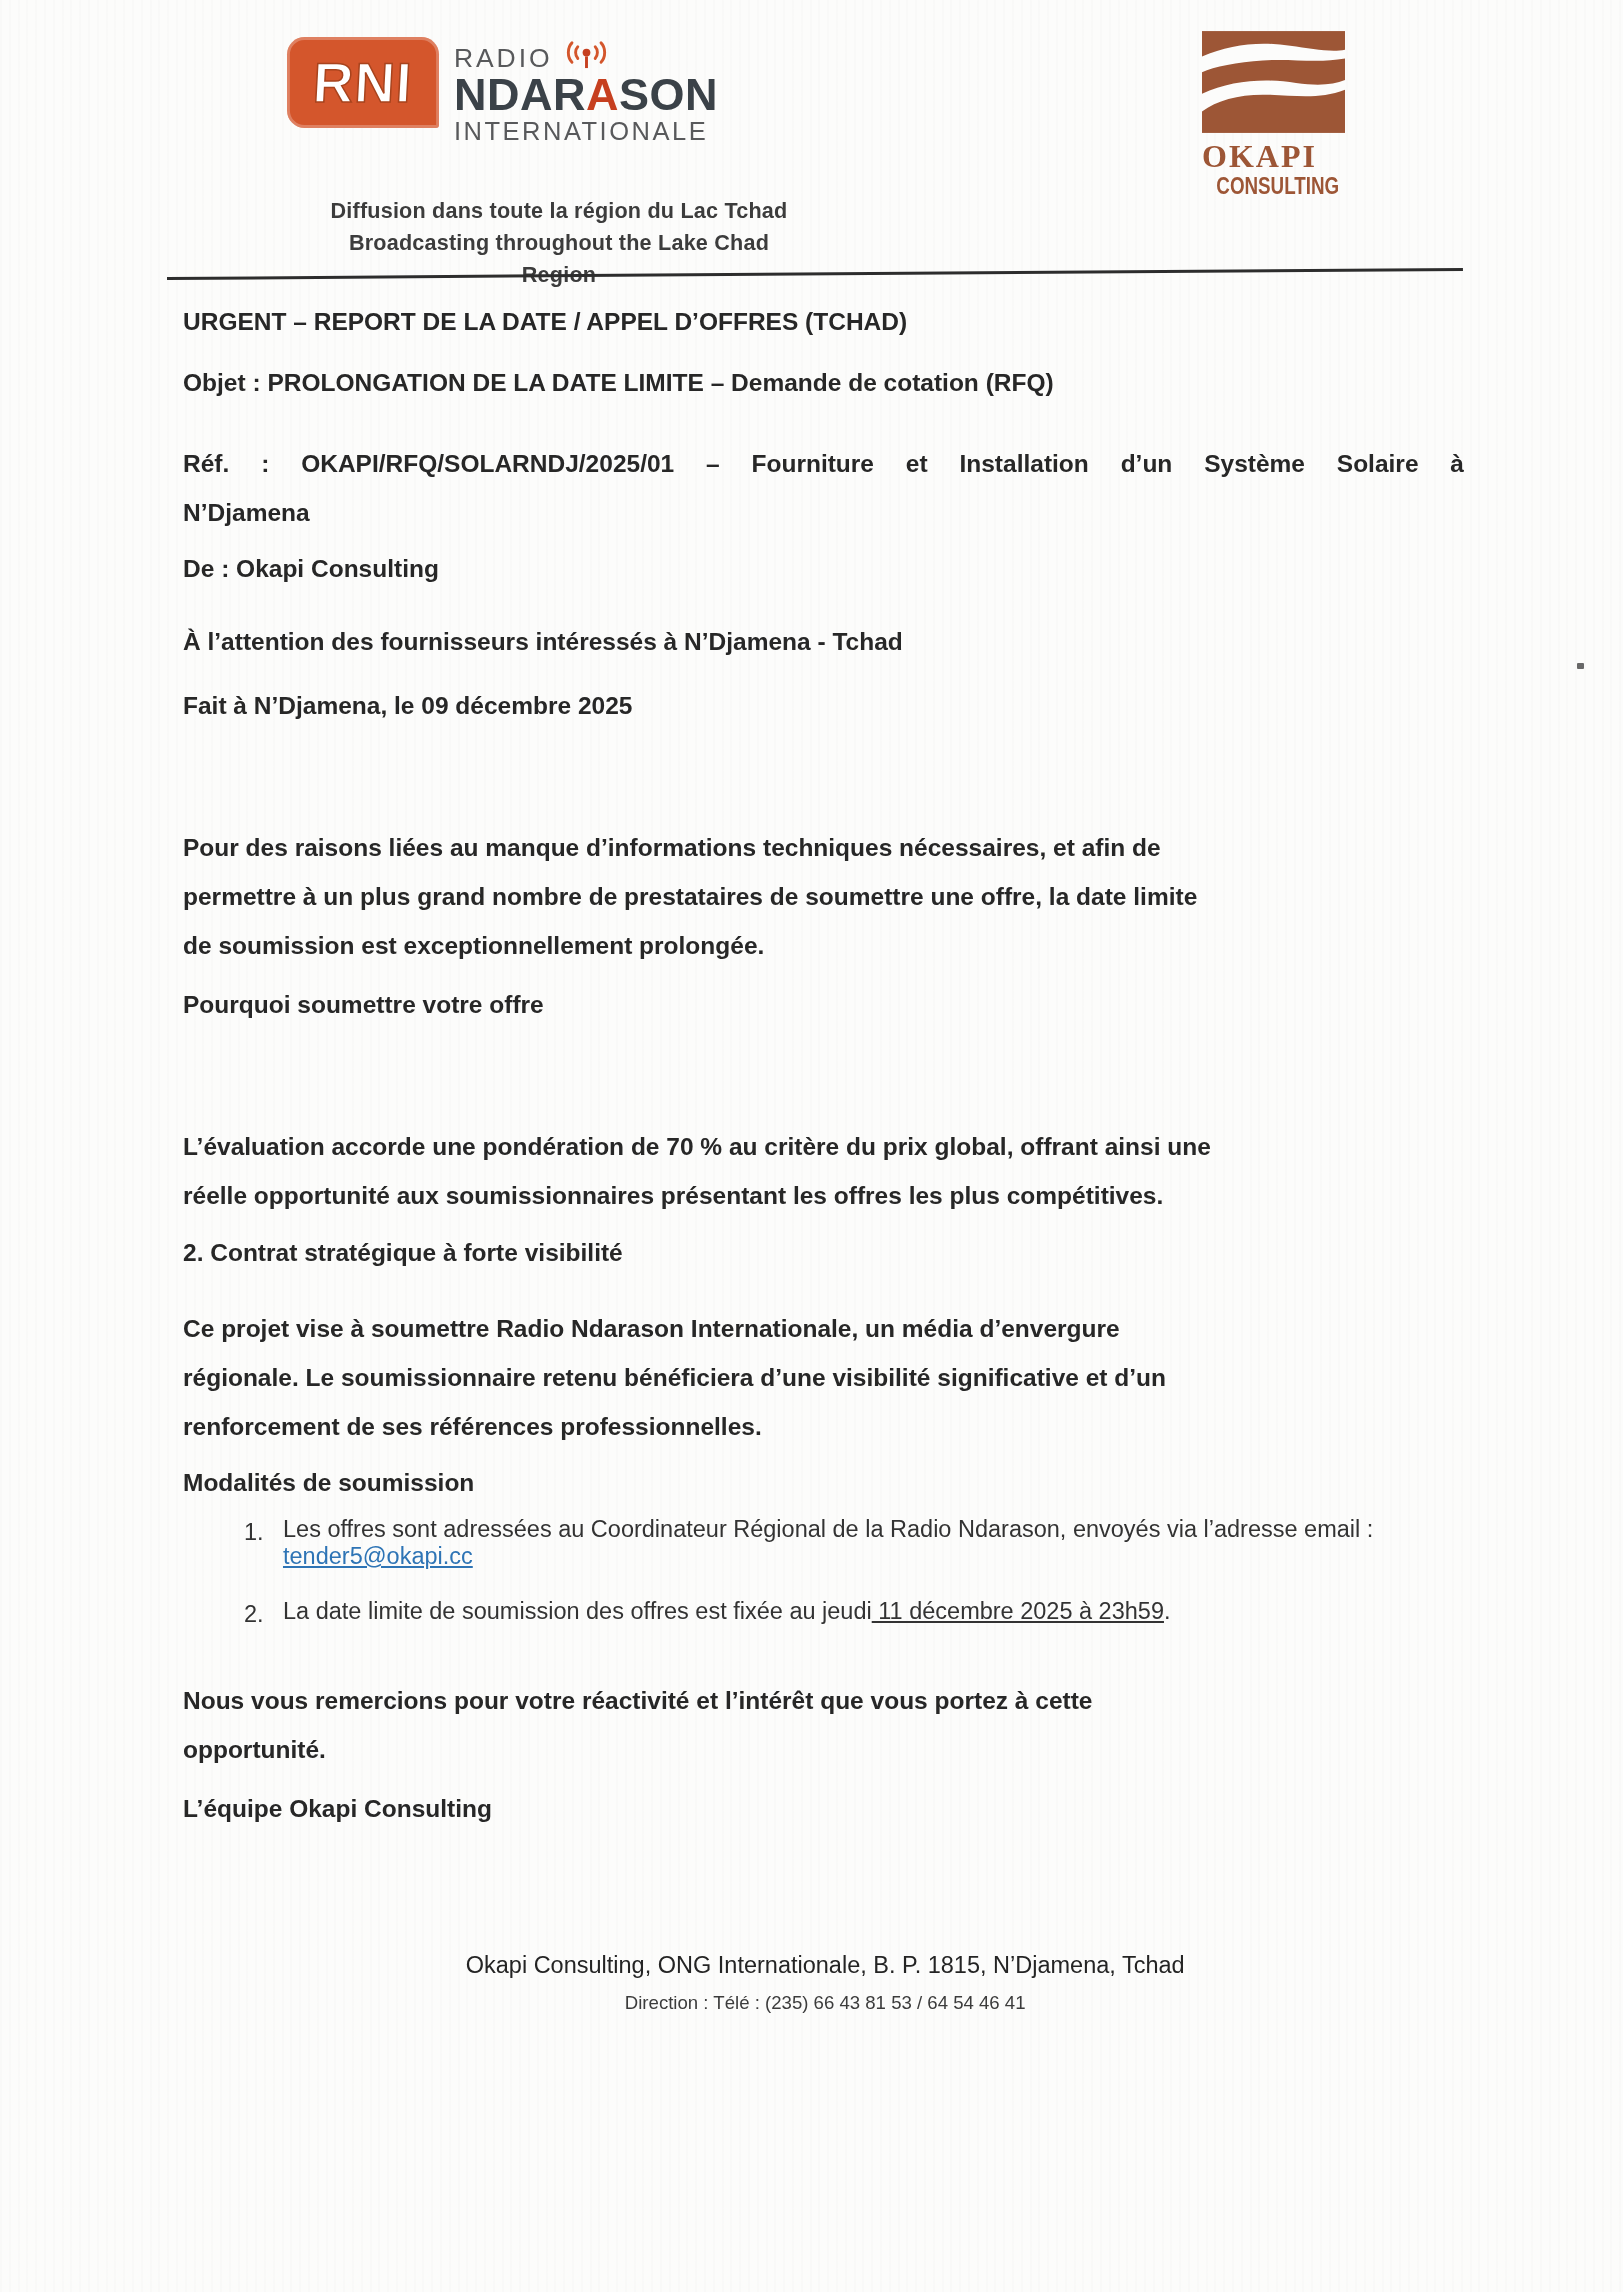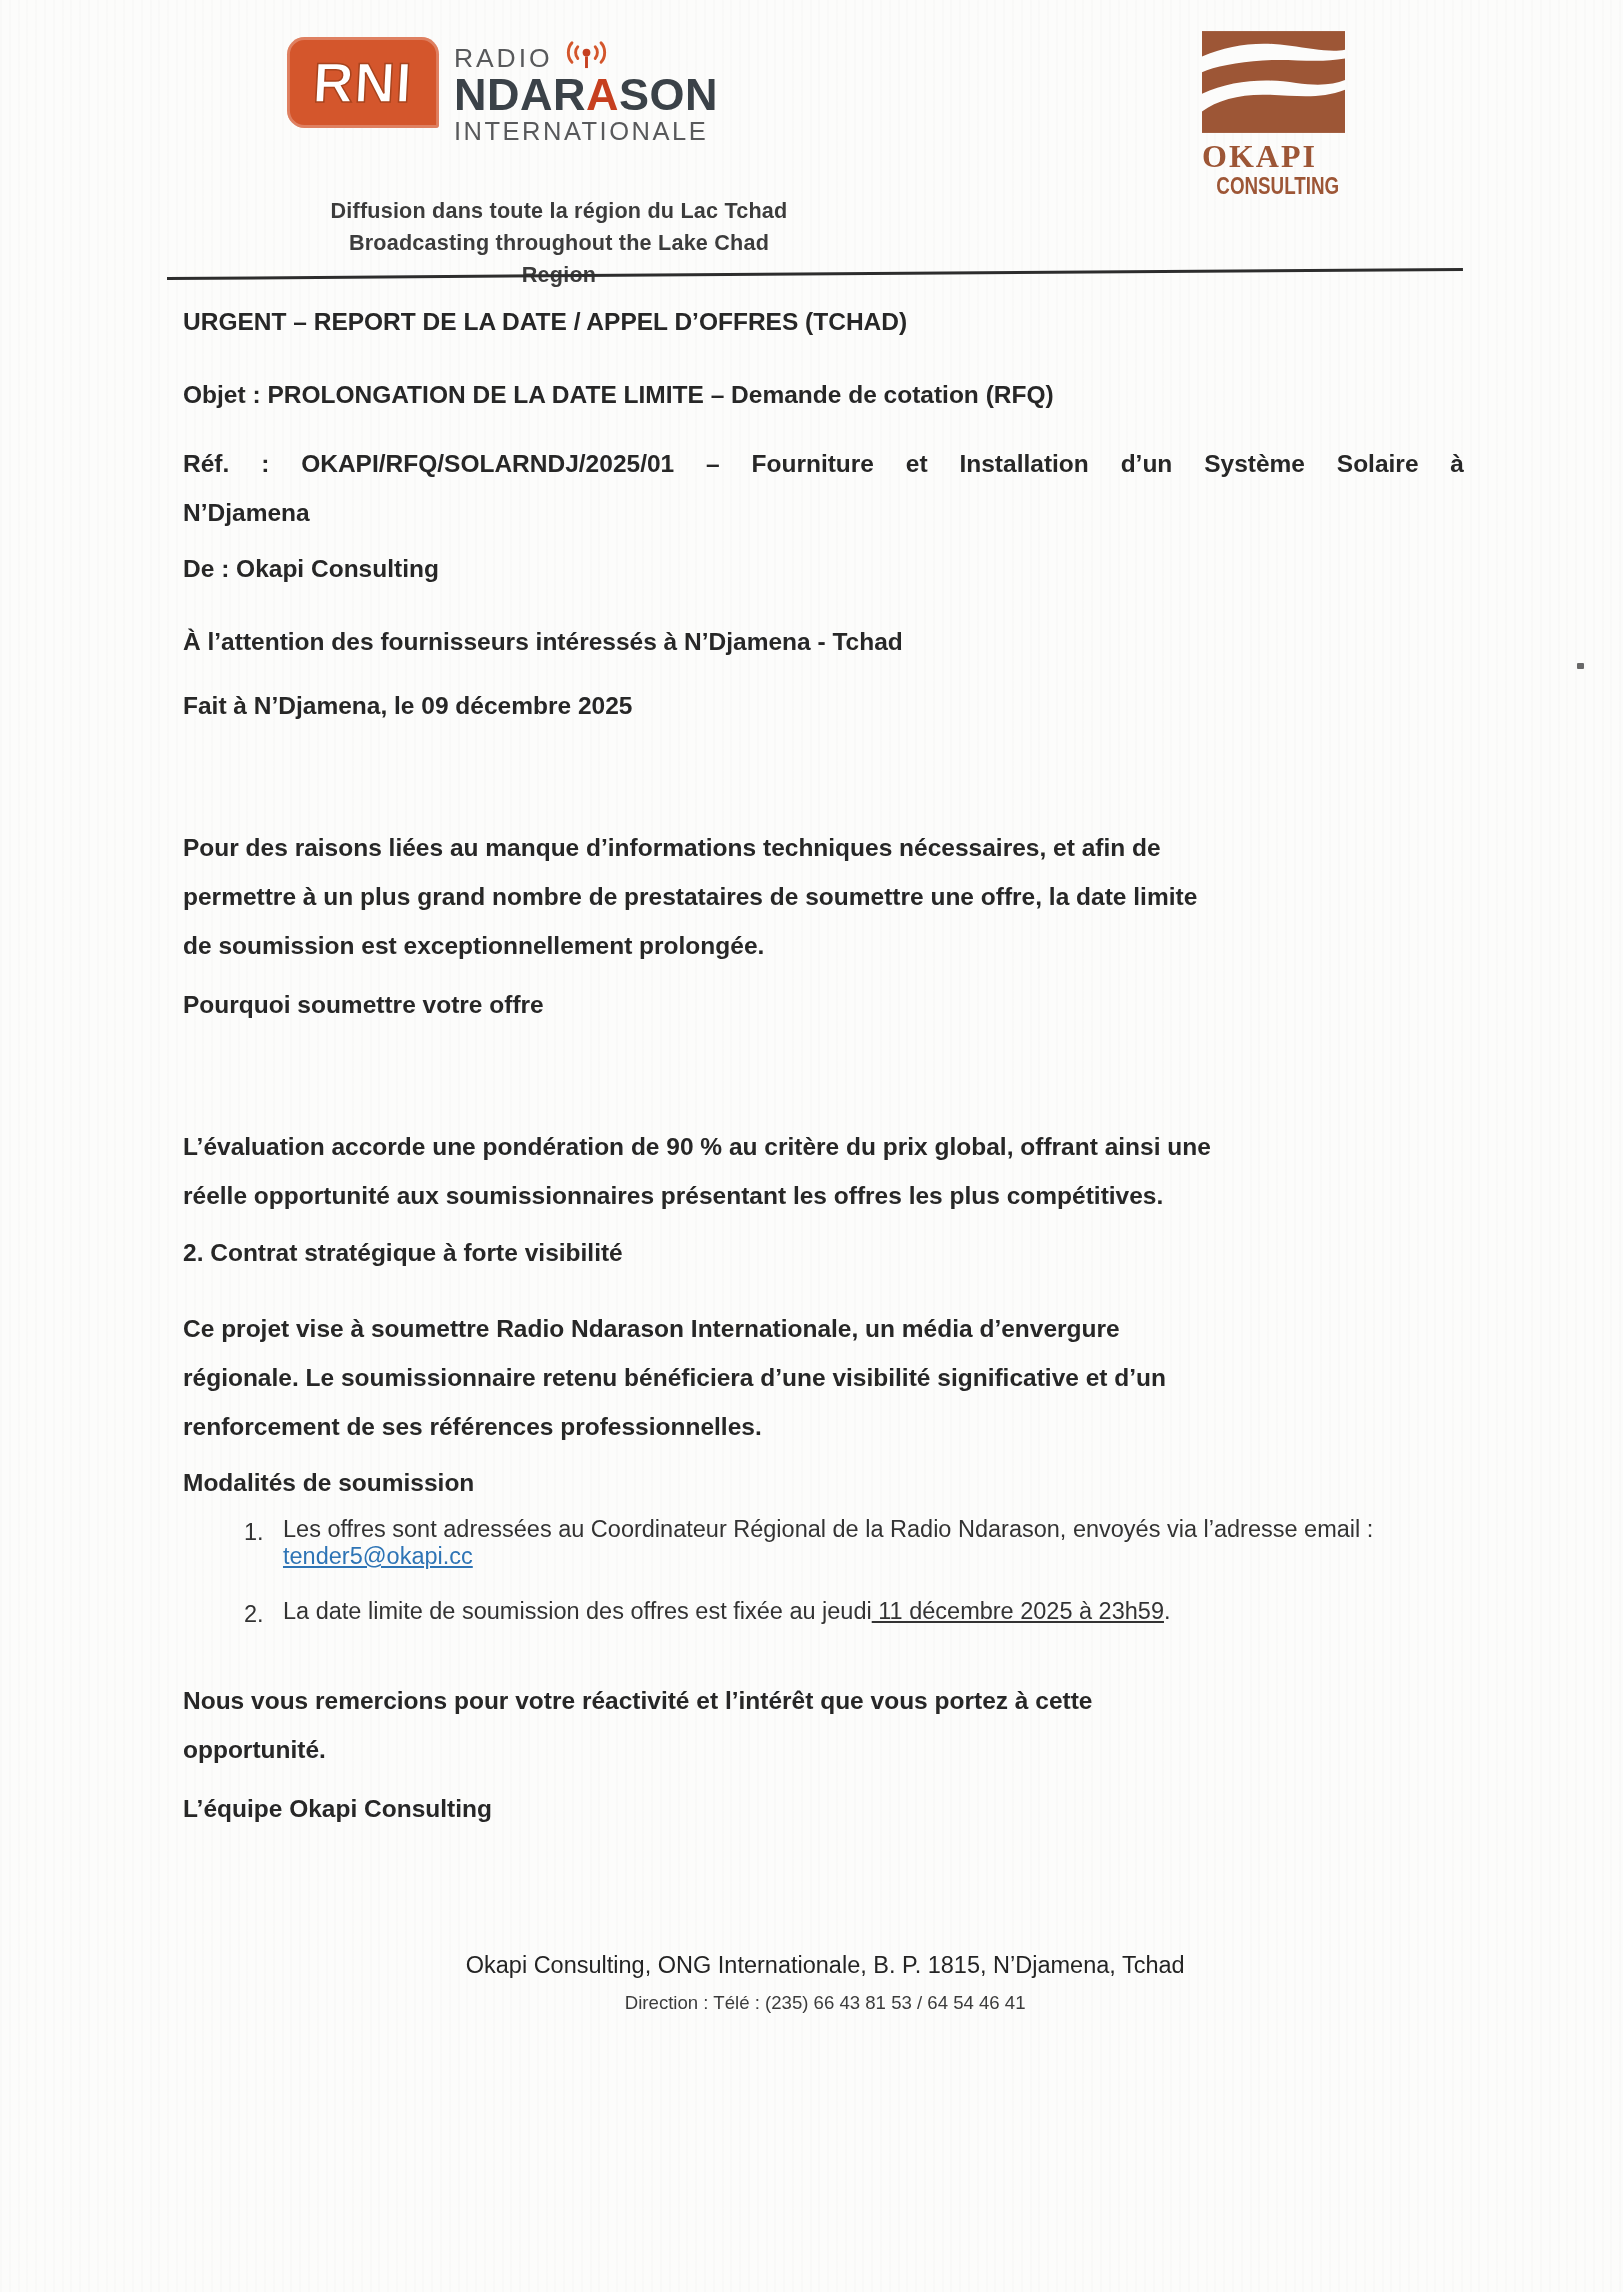--- a/index.html
+++ b/index.html
@@ -95,41 +95,41 @@
   </div>
 
   <div class="abs slogan">
     <div>Diffusion dans toute la région du Lac Tchad</div>
     <div>Broadcasting throughout the Lake Chad Region</div>
   </div>
 
   <div class="abs rule"></div>
 
   <div class="t" style="top:304px">URGENT – REPORT DE LA DATE / APPEL D’OFFRES (TCHAD)</div>
-  <div class="t" style="top:377px">Objet : PROLONGATION DE LA DATE LIMITE – Demande de cotation (RFQ)</div>
+  <div class="t" style="top:365px">Objet : PROLONGATION DE LA DATE LIMITE – Demande de cotation (RFQ)</div>
 
   <div class="t para" style="top:439px">
     <div class="ln stretch">Réf. : OKAPI/RFQ/SOLARNDJ/2025/01 – Fourniture et Installation d’un Système Solaire à</div>
     <div class="ln">N’Djamena</div>
   </div>
 
   <div class="t" style="top:551px">De : Okapi Consulting</div>
   <div class="t" style="top:624px">À l’attention des fournisseurs intéressés à N’Djamena - Tchad</div>
   <div class="t" style="top:688px">Fait à N’Djamena, le 09 décembre 2025</div>
 
   <div class="t" style="top:987px">Pourquoi soumettre votre offre</div>
 
   <div class="t para" style="top:823px">
     <div class="ln">Pour des raisons liées au manque d’informations techniques nécessaires, et afin de</div>
     <div class="ln">permettre à un plus grand nombre de prestataires de soumettre une offre, la date limite</div>
     <div class="ln">de soumission est exceptionnellement prolongée.</div>
   </div>
 
   <div class="t para" style="top:1122px">
-    <div class="ln">L’évaluation accorde une pondération de 90 % au critère du prix global, offrant ainsi une</div>
+    <div class="ln">L’évaluation accorde une pondération de 70 % au critère du prix global, offrant ainsi une</div>
     <div class="ln">réelle opportunité aux soumissionnaires présentant les offres les plus compétitives.</div>
   </div>
 
   <div class="t" style="top:1235px">2. Contrat stratégique à forte visibilité</div>
 
   <div class="t para" style="top:1304px">
     <div class="ln">Ce projet vise à soumettre Radio Ndarason Internationale, un média d’envergure</div>
     <div class="ln">régionale. Le soumissionnaire retenu bénéficiera d’une visibilité significative et d’un</div>
     <div class="ln">renforcement de ses références professionnelles.</div>
   </div>

